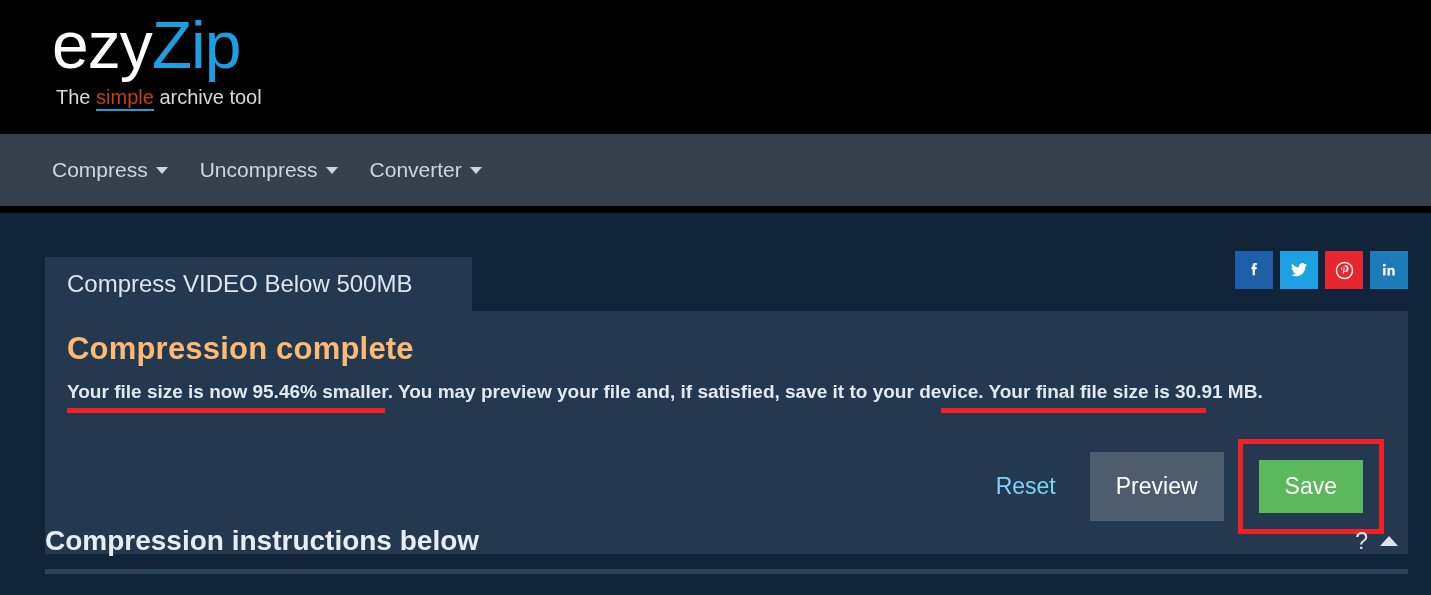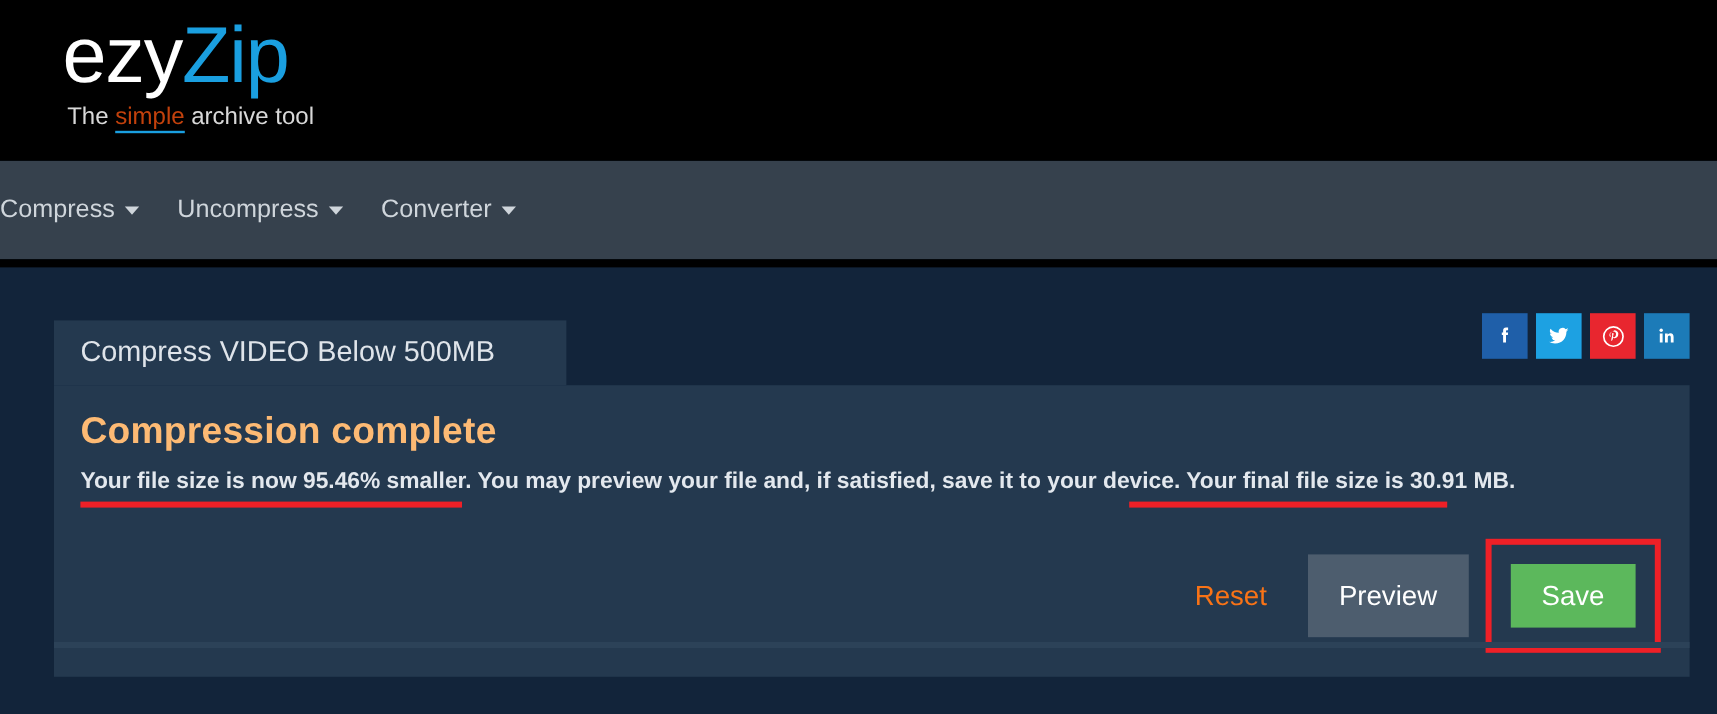--- a/index.html
+++ b/index.html
@@ -39,24 +39,25 @@
     white-space: nowrap;
   }
   #tagline .tg-simple {
     color: #c2410c;
     border-bottom: 2px solid #1a9fe0;
     padding-bottom: 1px;
   }
 
   
   #navbar {
-    height: 82px;
+    height: 72px;
     background: #36414d;
     display: flex;
     align-items: center;
+    padding-left: 52px;
   }
   .nav-item {
     color: #cfd5db;
     font-size: 21px;
     margin-right: 32px;
     display: flex;
     align-items: center;
     cursor: pointer;
     white-space: nowrap;
   }
@@ -144,21 +145,21 @@
 
   #btn-row {
     margin-top: 36px;
     display: flex;
     justify-content: flex-end;
     align-items: center;
     gap: 0px;
     padding-right: 2px;
   }
   #btn-reset {
-    color: #f97316;
+    color: #7dd3fc;
     font-size: 23px;
     background: transparent;
     border: none;
     padding: 13px 20px;
     cursor: pointer;
     font-family: inherit;
   }
   #btn-preview {
     color: #ffffff;
     font-size: 23px;
@@ -311,16 +312,23 @@
         <button id="btn-reset">Reset</button>
         <button id="btn-preview">Preview</button>
         <div id="save-annot">
           <button id="btn-save">Save</button>
         </div>
       </div>
     </div>
   </div>
 
   <div id="instructions">
+    <div id="instr-head">
+      <div id="instr-title">Compression instructions below</div>
+      <div id="instr-ctrl">
+        <span id="help-icon">?</span>
+        <span id="collapse-caret"></span>
+      </div>
+    </div>
     <div id="instr-rule"></div>
   </div>
 
 </div>
 
 </body></html>

